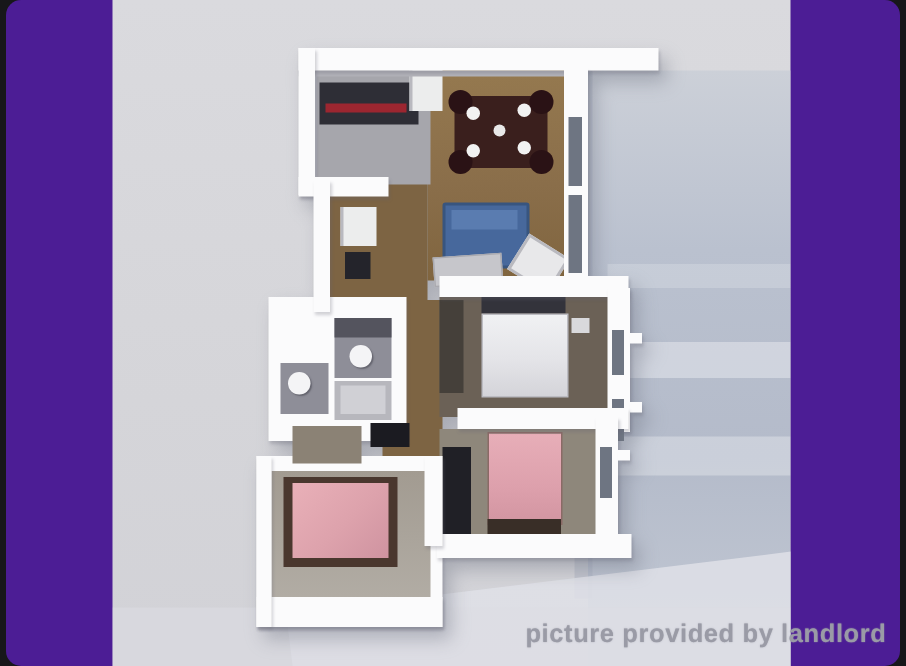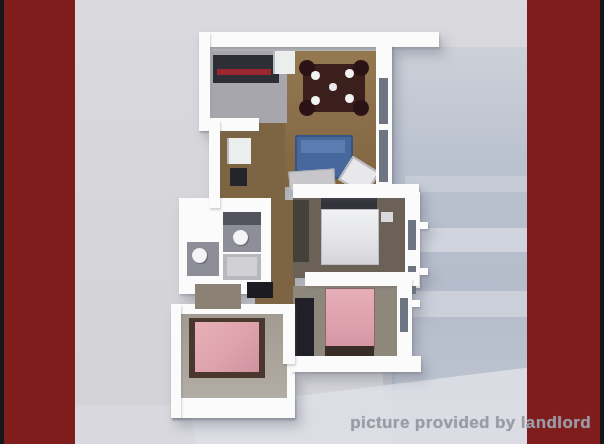--- a/index.html
+++ b/index.html
@@ -5,21 +5,21 @@
   html,body{margin:0;padding:0;}
   body{
     width:604px;height:444px;
     background:#17171a;
     position:relative;
     overflow:hidden;
     font-family:"Liberation Sans", sans-serif;
   }
   .card{
     position:absolute;left:4px;right:4px;top:0;bottom:0;
-    background:#7f1d1d;border-radius:0;overflow:hidden;
+    background:#4c1d95;border-radius:10px;overflow:hidden;
   }
   .photo{
     position:absolute;left:71px;top:0;width:452px;height:444px;
     background:linear-gradient(180deg,#dadade 0%,#d5d5d9 60%,#d2d2d7 100%);
     overflow:hidden;
   }
   .abs{position:absolute;}
   
   .shade{
     left:317px;top:47px;width:135px;height:397px;

